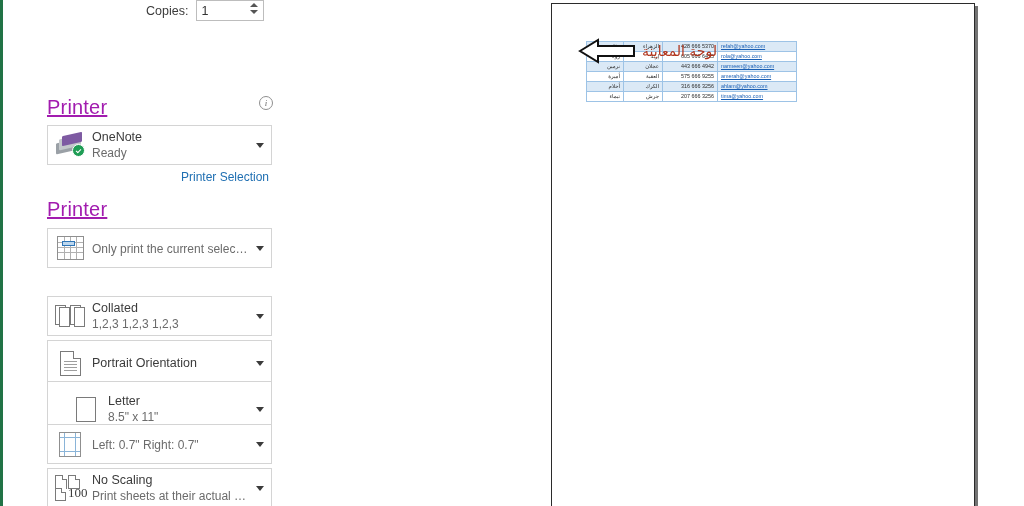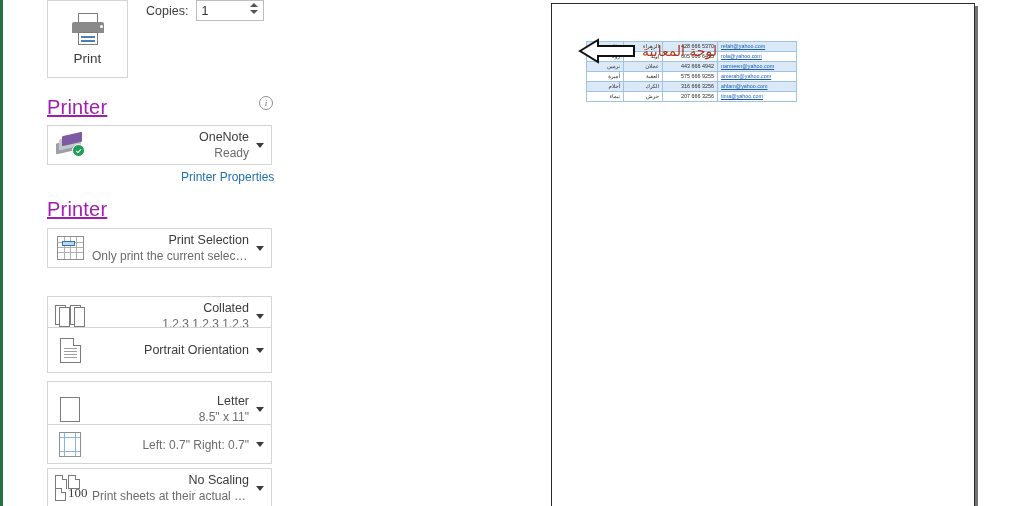--- a/index.html
+++ b/index.html
@@ -66,39 +66,39 @@
     border-radius:50%;font-size:9px;line-height:12px;text-align:center;color:#6d6d6d;
     font-family:"Liberation Serif", serif;font-style:italic;box-sizing:border-box;
   }
 
   
   .combo{
     position:absolute;left:44px;width:225px;border:1px solid #d4d4d4;background:#fff;
     box-sizing:border-box;display:flex;align-items:center;
   }
   .combo .ico{width:44px;flex:0 0 auto;display:flex;align-items:center;justify-content:center;}
-  .combo .txt{flex:1 1 auto;display:flex;flex-direction:column;justify-content:center;min-width:0;text-align:right;}
+  .combo .txt{flex:1 1 auto;display:flex;flex-direction:column;justify-content:center;min-width:0;}
   .combo .t1{font-size:12.5px;color:#3b3b3b;white-space:nowrap;overflow:hidden;text-overflow:ellipsis;}
   .combo .t2{font-size:12px;color:#6b6b6b;margin-top:2px;white-space:nowrap;overflow:hidden;text-overflow:ellipsis;}
   .combo .caret{width:22px;flex:0 0 auto;display:flex;align-items:center;justify-content:center;}
   .caret-gl{width:0;height:0;border-left:4.5px solid transparent;border-right:4.5px solid transparent;border-top:5px solid #3b3b3b;}
 
   .printer-combo{top:125px;height:40px;}
   .pp-link{
     position:absolute;left:178px;top:170px;font-size:12px;color:#1f6fb2;
     text-decoration:none;cursor:pointer;
   }
 
   .c-sel{top:228px;height:40px;}
   .pages-row{position:absolute;left:44px;top:271px;display:flex;align-items:center;}
   .pages-lbl{font-size:12.5px;color:#3b3b3b;margin-right:8px;}
   .pages-to{font-size:12.5px;color:#3b3b3b;margin:0 9px;}
   .c-coll{top:296px;height:40px;}
-  .c-orient{top:327px;height:46px;}
-  .c-paper{top:381px;height:56px;}
+  .c-orient{top:340px;height:46px;}
+  .c-paper{top:381px;height:56px;padding-left:16px;}
   .c-margin{top:424px;height:40px;}
   .c-scale{top:468px;height:40px;}
 
   
   .ic-onenote{width:28px;height:22px;position:relative;}
   .on-s1{position:absolute;left:0;top:7px;width:22px;height:11px;background:#9aa0a6;transform:skewY(-12deg);border-radius:1px;}
   .on-s2{position:absolute;left:3px;top:3px;width:22px;height:11px;background:#c4c8cb;transform:skewY(-12deg);border-radius:1px;}
   .on-s3{position:absolute;left:6px;top:0px;width:20px;height:10px;background:#7e5aa2;transform:skewY(-12deg);border-radius:1px;}
   .on-chk{position:absolute;right:-1px;bottom:-1px;width:13px;height:13px;border-radius:50%;background:#1f9d55;border:1.4px solid #fff;box-sizing:border-box;}
   .on-chk::after{content:"";position:absolute;left:3px;top:4px;width:4px;height:2px;border-left:1.6px solid #fff;border-bottom:1.6px solid #fff;transform:rotate(-45deg);}
@@ -167,33 +167,20 @@
 </style>
 </head>
 <body>
 
 <div class="app">
 
   <div class="green-edge"></div>
 
   <div class="settings-panel">
 
-    <div class="print-block">
-      <div class="print-btn">
-        <div class="printer-glyph">
-          <div class="pg-top"></div>
-          <div class="pg-body"></div>
-          <div class="pg-dot"></div>
-          <div class="pg-out"></div>
-          <div class="pg-l1"></div>
-          <div class="pg-l2"></div>
-        </div>
-        <div class="print-label">Print</div>
-      </div>
-    </div>
 
     <div class="copies-row">
       <span class="copies-label">Copies:</span>
       <span class="spin">
         <input type="text" value="1" style="">
         <span class="arrows">
           <span class="ar-up"></span>
           <span class="ar-dn"></span>
         </span>
       </span>
@@ -213,38 +200,37 @@
       </span>
       <span class="txt">
         <span class="t1">OneNote</span>
         <span class="t2">Ready</span>
       </span>
       <span class="caret">
           <span class="caret-gl"></span>
         </span>
     </div>
 
-    <a class="pp-link">Printer Properties</a>
+    <a class="pp-link">Printer Selection</a>
 
     <div class="section-h" style="top:198px;">Printer</div>
 
     <div class="combo c-sel">
       <span class="ico">
         <span class="ic-grid">
           <span class="gl" style="left:0;top:5px;width:100%;height:1px;"></span>
           <span class="gl" style="left:0;top:10px;width:100%;height:1px;"></span>
           <span class="gl" style="left:0;top:15px;width:100%;height:1px;"></span>
           <span class="gl" style="left:6px;top:0;width:1px;height:100%;"></span>
           <span class="gl" style="left:12px;top:0;width:1px;height:100%;"></span>
           <span class="gl" style="left:18px;top:0;width:1px;height:100%;"></span>
           <span class="sel"></span>
         </span>
       </span>
       <span class="txt">
-        <span class="t1">Print Selection</span>
         <span class="t2">Only print the current selecti...</span>
       </span>
       <span class="caret">
           <span class="caret-gl"></span>
         </span>
     </div>
 
 
     <div class="combo c-coll">
       <span class="ico">

